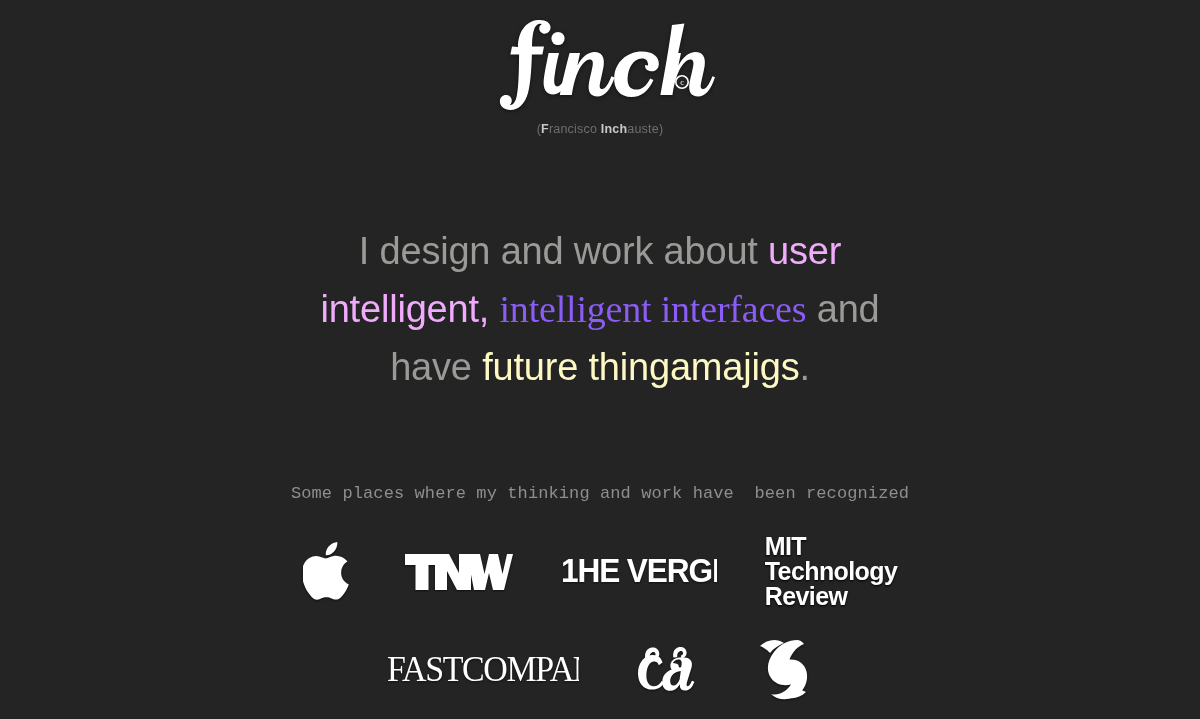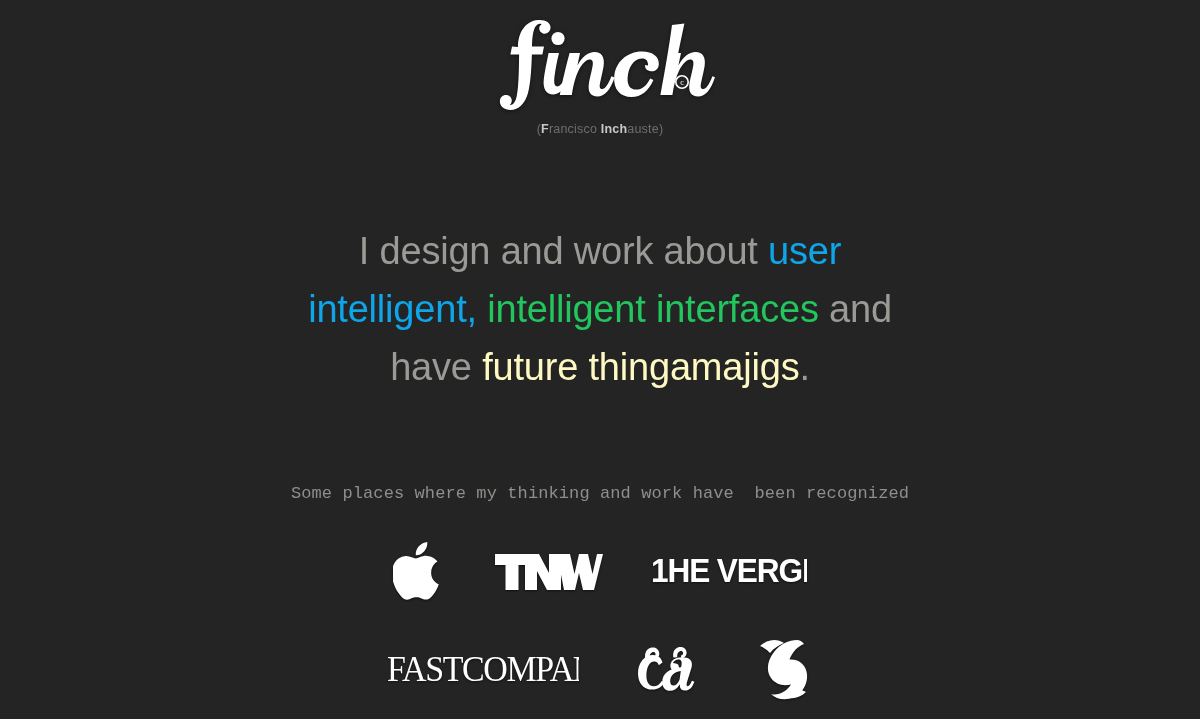--- a/index.html
+++ b/index.html
@@ -59,22 +59,22 @@
     margin-top:86px;
     width:620px;
     text-align:center;
     font-size:38px;
     line-height:58px;
     font-weight:300;
     letter-spacing:-0.2px;
     color:#9a9a96;
     font-family:"Liberation Sans", sans-serif;
   }
-  .headline .c-blue  { color:#0ea5e9; }
-  .headline .c-deep  { color:#22c55e; }
+  .headline .c-blue  { color:#f0abfc; }
+  .headline .c-deep  { color:#8b5cf6;font-family:Liberation Serif, serif; }
   .headline .c-teal  { color:#fef9c3; }
 
   
   .recog-label {
     margin-top:88px;
     font-size:17px;
     color:#8e8e8a;
     letter-spacing:0.1px;
     white-space:pre;
     font-family:Liberation Mono, monospace;
@@ -184,20 +184,27 @@
           </g>
         </svg>
       </div>
 
       <div class="logo-cell">
         <svg width="156" height="36" viewBox="0 0 156 36" aria-hidden="true">
           <text x="0" y="29" fill="#ffffff" font-family="Liberation Sans, sans-serif" font-size="34" font-weight="bold" letter-spacing="-1.2" transform="scale(0.93,1)" style="font-stretch:condensed">1HE VERGE</text>
         </svg>
       </div>
 
+      <div class="logo-cell">
+        <div class="mit">
+          <span>MIT</span>
+          <span>Technology</span>
+          <span>Review</span>
+        </div>
+      </div>
     </div>
 
     <div class="logo-row row2">
 
       <div class="logo-cell">
         <svg width="192" height="40" viewBox="0 0 192 40" aria-hidden="true">
           <text x="0" y="31" fill="#ffffff" font-family="Liberation Serif, serif" font-size="35" font-weight="normal" letter-spacing="-1.4" transform="scale(0.97,1.02)">FASTCOMPANY</text>
         </svg>
       </div>
 

